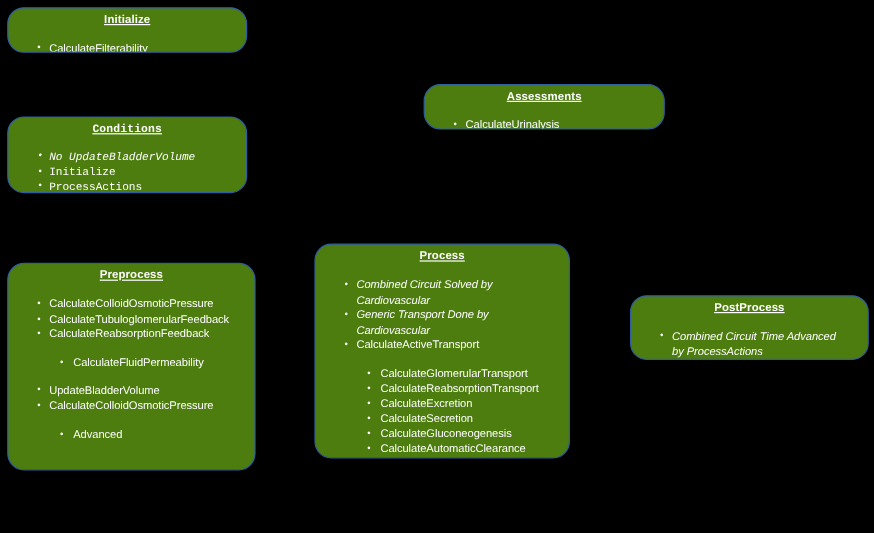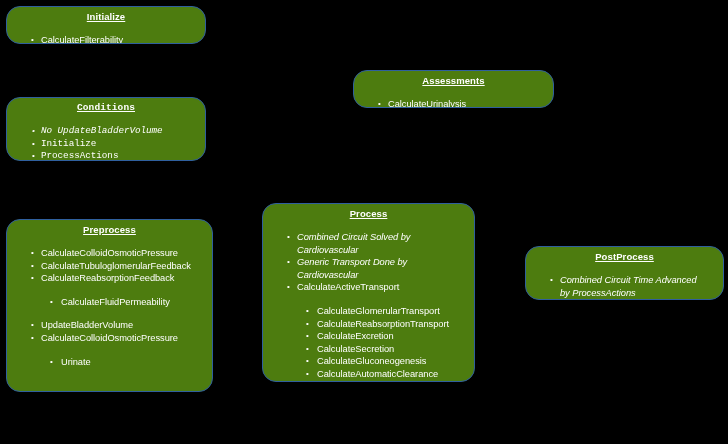--- a/index.html
+++ b/index.html
@@ -142,21 +142,21 @@
       </li>
       <li>
           <span class="txt">UpdateBladderVolume</span>
         </li>
       <li>
           <span class="txt">CalculateColloidOsmoticPressure</span>
         </li>
       <li>
         <ul class="lvl2">
           <li>
-              <span class="txt">Urinate</span>
+              <span class="txt">Advanced</span>
             </li>
         </ul>
       </li>
     </ul>
   </div>
 
   <div class="node" id="node-process">
     <div class="node-title">Process</div>
     <ul class="lvl1">
       <li class="italic">

